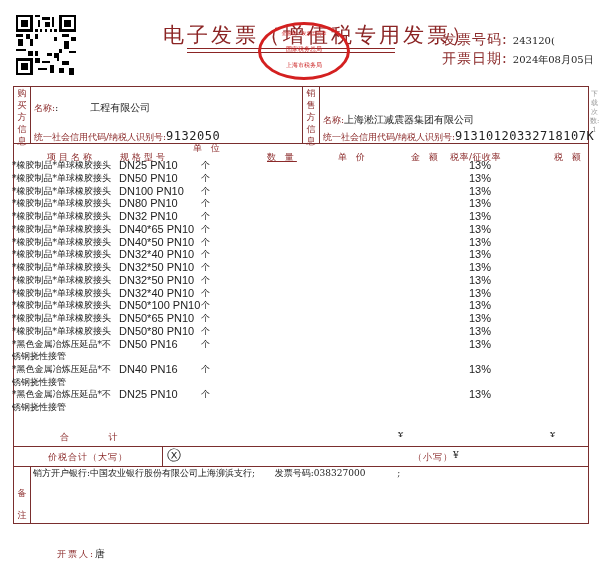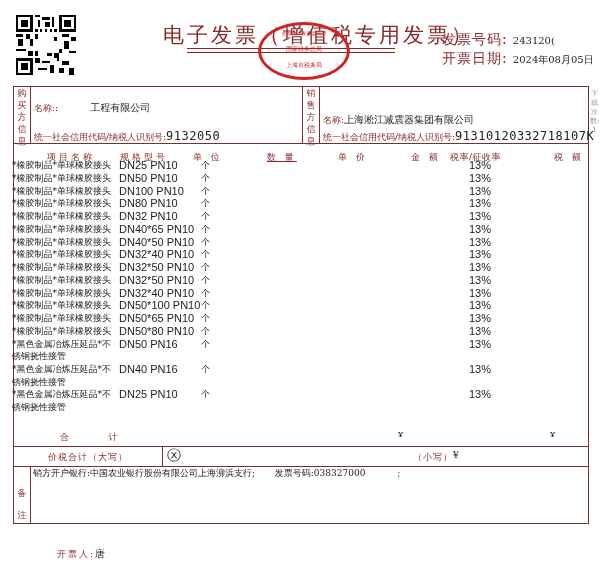--- a/index.html
+++ b/index.html
@@ -121,21 +121,21 @@
   <span class="party-label">名称:</span><span class="party-val">上海淞江减震器集团有限公司</span>
 </div>
 <div class="abs" style="left:323px; top:125px; white-space:nowrap;">
   <span class="party-label">统一社会信用代码/纳税人识别号:</span><span class="taxid">91310120332718107K</span>
 </div>
 
 <div class="abs side-note">下载次数: 1</div>
 
 <div class="abs th" style="left:47px; top:151px;">项目名称</div>
 <div class="abs th" style="left:120px; top:151px;">规格型号</div>
-<div class="abs th" style="left:193px; top:151px;text-align:right;">单 位</div>
+<div class="abs th" style="left:193px; top:142px;text-align:right;">单 位</div>
 <div class="abs th" style="left:267px; top:151px;text-decoration:underline;">数 量</div>
 <div class="abs th" style="left:338px; top:151px;">单 价</div>
 <div class="abs th" style="left:411px; top:151px;">金 额</div>
 <div class="abs th" style="left:450px; top:151px; letter-spacing:0.5px;">税率/征收率</div>
 <div class="abs th" style="left:554px; top:151px;">税 额</div>
 
 <div id="rows">
     <div class="abs cell " style="left: 12px; top: 159px;">*橡胶制品*单球橡胶接头</div>
     <div class="abs cell spec" style="left: 119px; top: 159px;">DN25 PN10</div>
     <div class="abs cell " style="left: 201px; top: 159px;">个</div>

